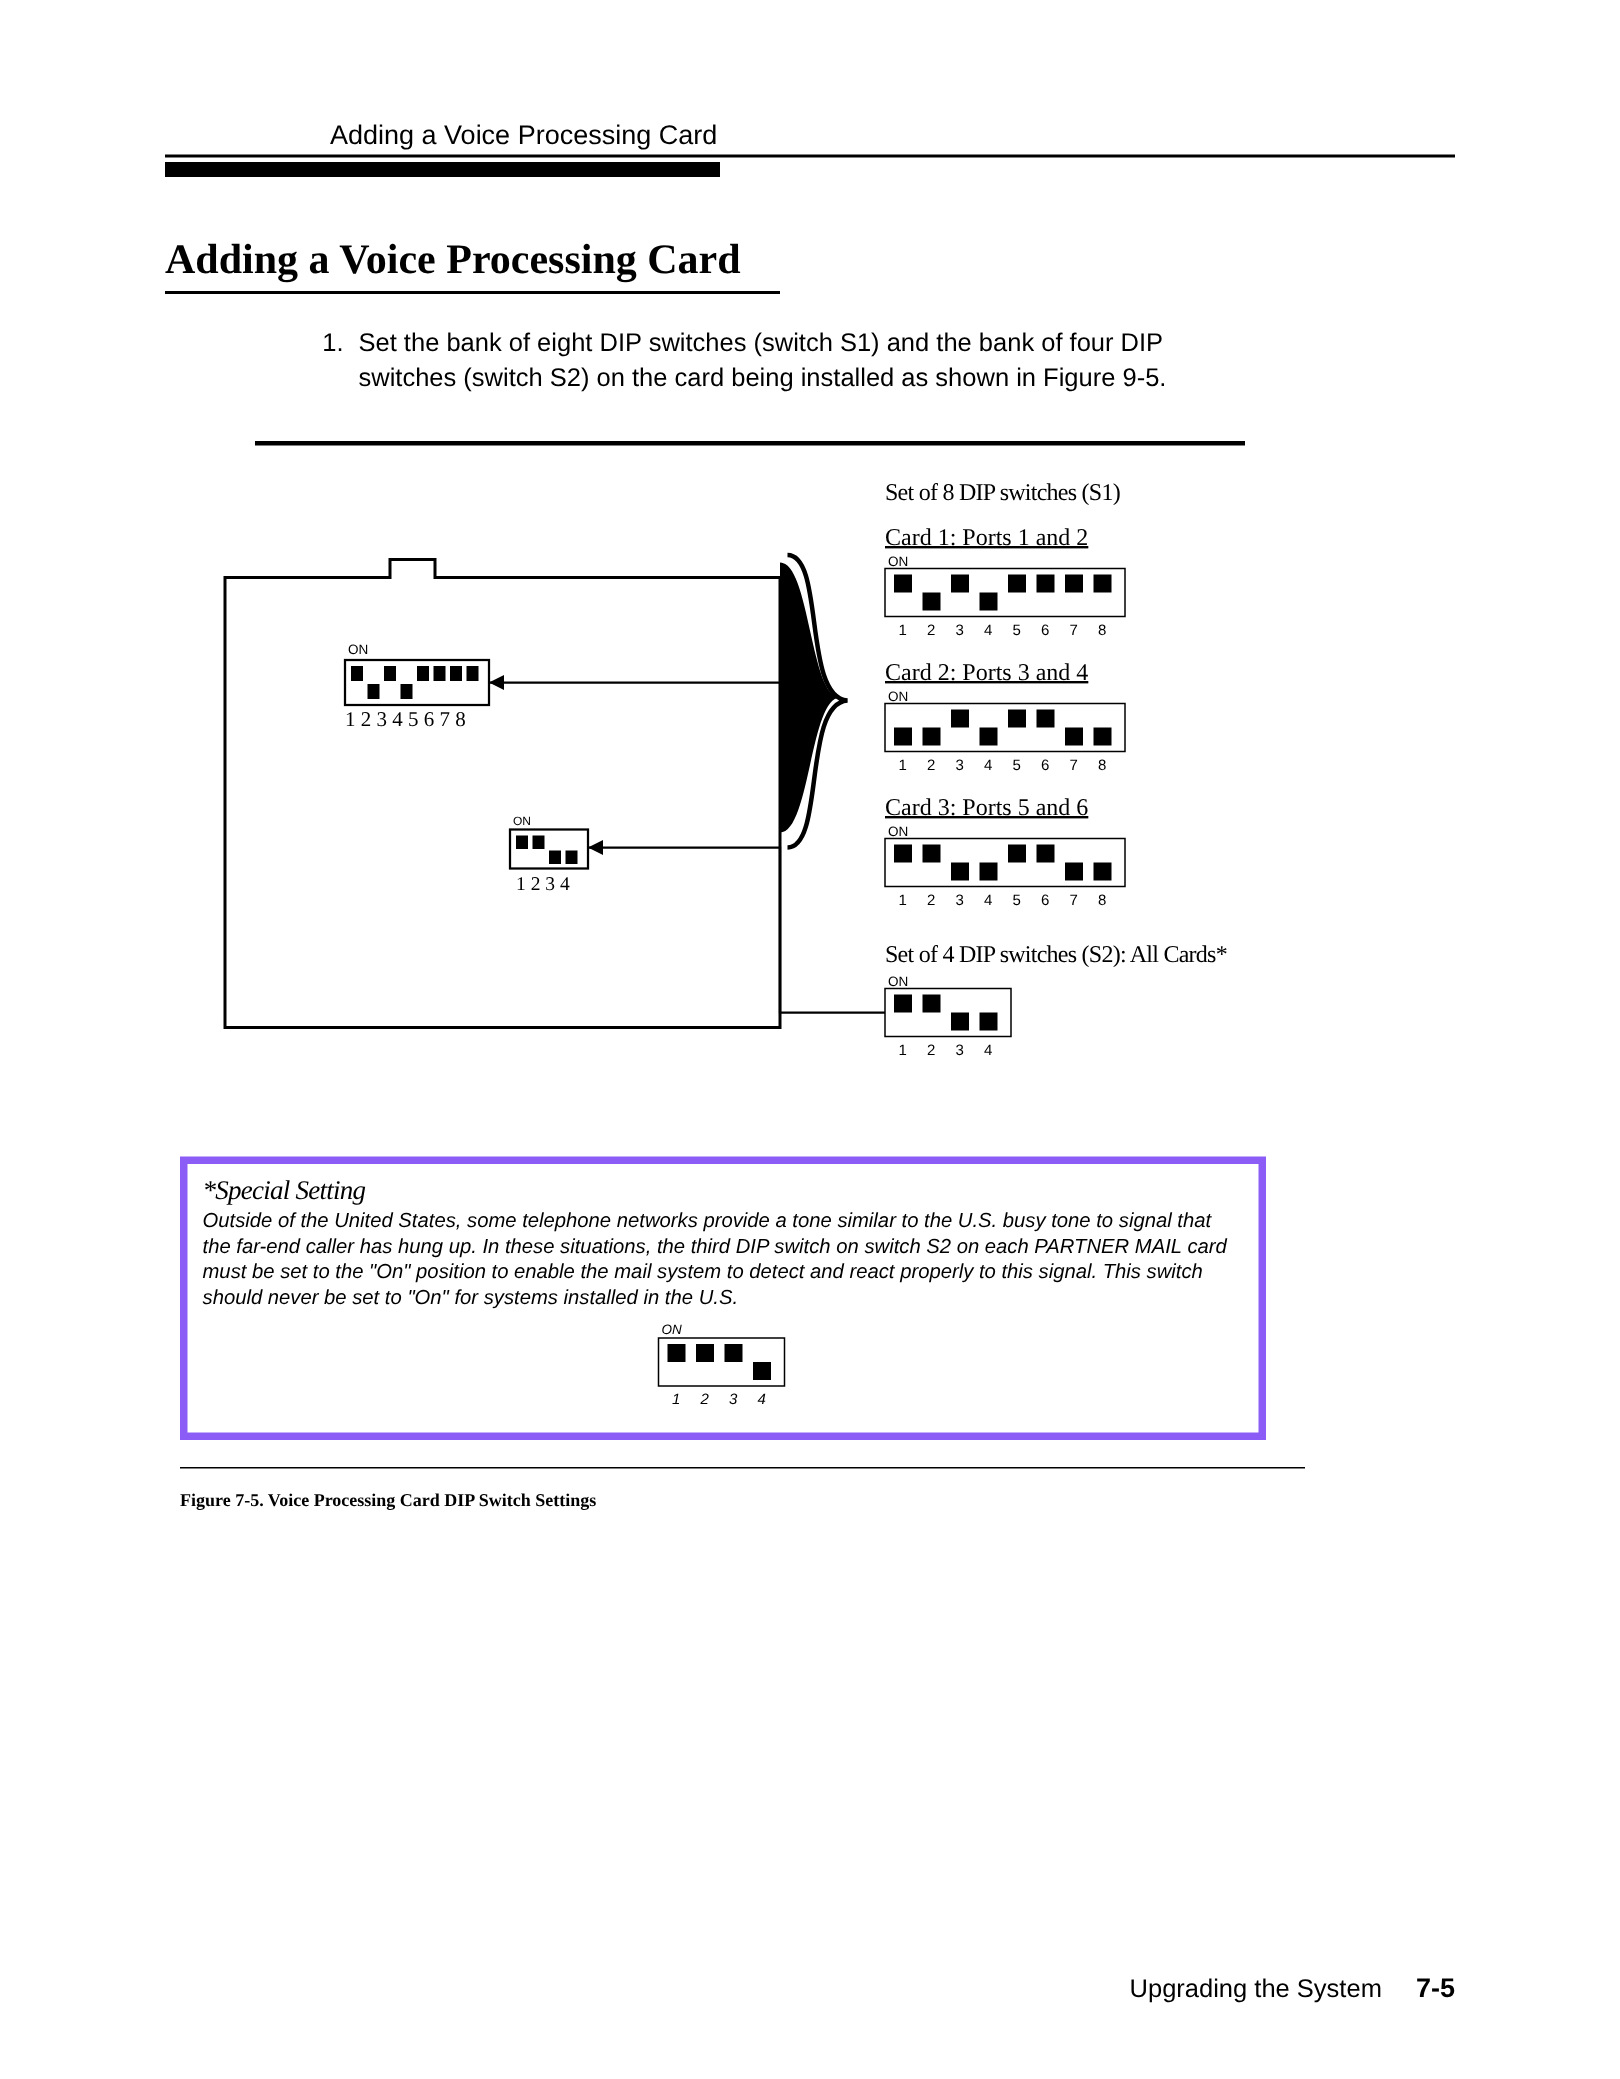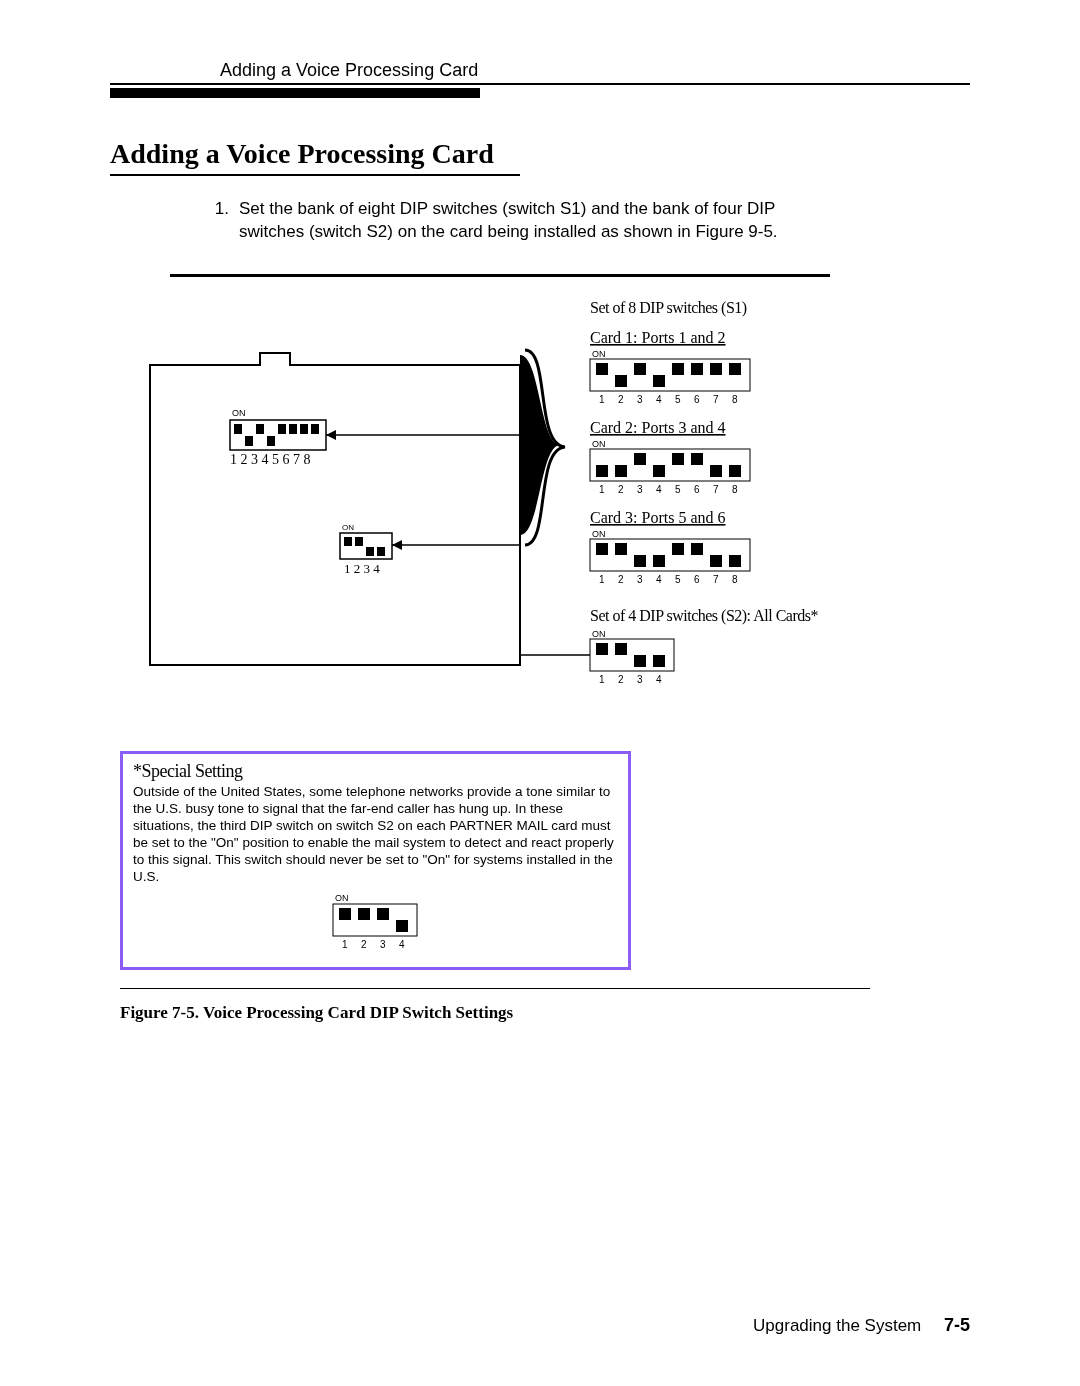--- a/index.html
+++ b/index.html
@@ -7,21 +7,21 @@
     margin: 0;
     padding: 0;
     background: #fff;
     font-family: "Times New Roman", Times, serif;
     color: #000;
     width: 1080px;
     height: 1386px;
     position: relative;
   }
   .page {
-    padding: 60px 110px 60px 110px;
+    padding: 80px 110px 60px 110px;
   }
   .running-head {
     font-family: Arial, Helvetica, sans-serif;
     font-size: 18px;
     margin-left: 110px;
     margin-bottom: 2px;
   }
   .rule-full {
     border-top: 2px solid #000;
     width: 860px;
@@ -67,49 +67,50 @@
     margin-top: 30px;
   }
   .figure {
     margin-top: 18px;
     margin-left: 10px;
     width: 850px;
     position: relative;
   }
   .figure svg { display: block; }
   .caption-box {
-    border: 3px solid #8b5cf6;
-    width: 511px;
+    border: 5px solid #8b5cf6;
+    width: 724px;
     margin-top: 6px;
     margin-left: 10px;
     padding: 6px 10px 10px 10px;
     font-family: Arial, Helvetica, sans-serif;
     font-size: 13.5px;
     line-height: 1.25;
+    font-style: italic;
   }
   .caption-title {
     font-family: "Times New Roman", Times, serif;
     font-size: 18px;
     margin-bottom: 2px;
     letter-spacing: -0.5px;
   }
   .caption-dip {
     text-align: center;
     margin-top: 6px;
   }
   .fig-bottom-rule {
     border-top: 1.5px solid #000;
     width: 750px;
     margin-left: 10px;
     margin-top: 18px;
   }
   .fig-label {
     font-family: "Times New Roman", Times, serif;
     font-weight: bold;
-    font-size: 17px;
+    font-size: 12px;
     margin-top: 14px;
     margin-left: 10px;
   }
   .footer {
     position: absolute;
     bottom: 50px;
     right: 110px;
     font-family: Arial, Helvetica, sans-serif;
     font-size: 17px;
   }

